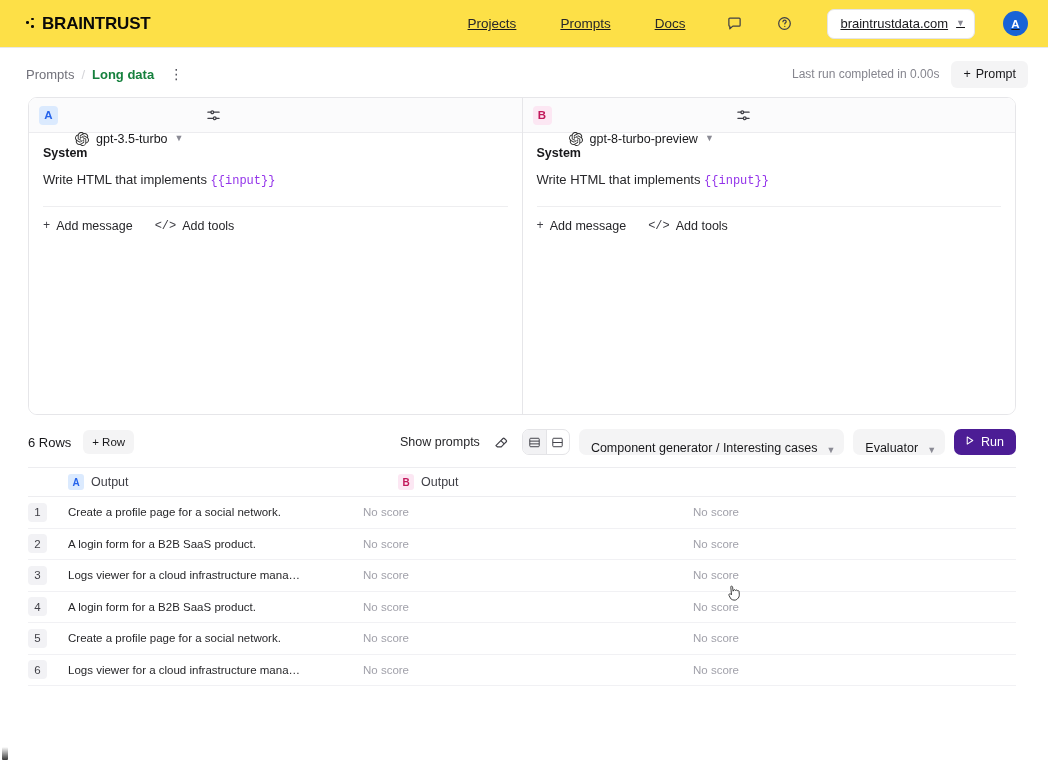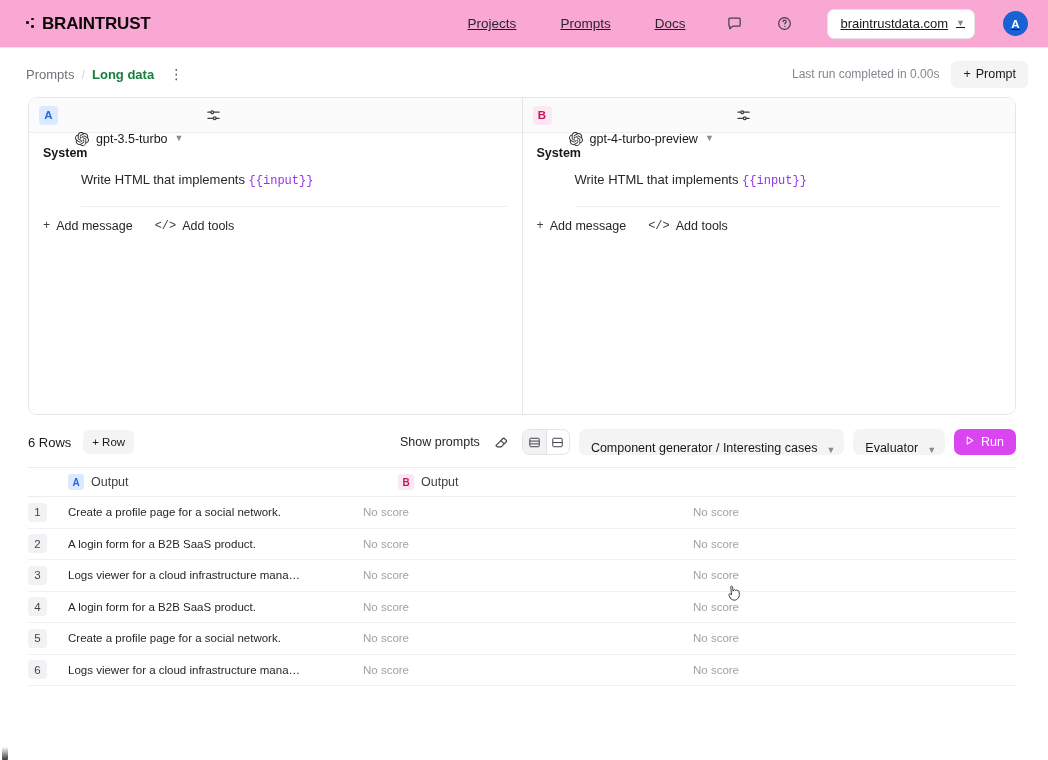--- a/index.html
+++ b/index.html
@@ -21,21 +21,21 @@
     background: #ffffff;
   }
 
   
   .topbar {
     height: 48px;
     border-bottom: 1px solid #e8e8ea;
     display: flex;
     align-items: center;
     padding: 0 20px 0 26px;
-    background: #f9a8d4;
+    background: #fde047;
   }
 
   .logo {
     display: flex;
     align-items: center;
     gap: 5px;
     font-weight: bold;
     font-size: 17px;
     letter-spacing: -0.2px;
     color: #0a0a0a;
@@ -228,21 +228,20 @@
     font-weight: bold;
     color: #18181b;
     margin-bottom: 11px;
   }
   .msg-text {
     font-size: 13px;
     color: #27272a;
     line-height: 1.45;
     padding-bottom: 16px;
     border-bottom: 1px solid #eeeef0;
-    margin-left: 38px;
   }
   .tpl-var {
     font-family: "Liberation Mono", monospace;
     font-size: 12px;
     color: #9333ea;
   }
 
   .card-actions {
     display: flex;
     align-items: center;
@@ -332,21 +331,21 @@
     font-size: 12.5px;
     color: #18181b;
     cursor: pointer;
     white-space: nowrap;
   }
 
   .btn-run {
     display: flex; align-items: center; gap: 5px;
     height: 26px;
     padding: 0 12px 0 9px;
-    background: #d946ef;
+    background: #4c1d95;
     border-radius: 7px;
     font-size: 12.5px;
     font-weight: 500;
     color: #fff;
     cursor: pointer;
   }
 
   
   .table {
     margin: 10px 32px 0 28px;
@@ -524,21 +523,21 @@
       </div>
     </div>
 
     <div class="card">
       <div class="card-head">
         <div class="vbadge b">B</div>
         <div class="model-select">
           <svg class="oai-icon" width="14" height="14" viewBox="0 0 24 24" fill="#2c2c2c">
             <path d="M22.28 9.82a5.98 5.98 0 0 0-.52-4.91 6.05 6.05 0 0 0-6.51-2.9A6.07 6.07 0 0 0 4.98 4.18a5.98 5.98 0 0 0-4 2.9 6.05 6.05 0 0 0 .75 7.1 5.98 5.98 0 0 0 .51 4.91 6.05 6.05 0 0 0 6.52 2.9A5.98 5.98 0 0 0 13.26 24a6.05 6.05 0 0 0 5.77-4.21 5.99 5.99 0 0 0 4-2.9 6.06 6.06 0 0 0-.75-7.07zm-9.02 12.6a4.48 4.48 0 0 1-2.88-1.04l.14-.08 4.78-2.76a.79.79 0 0 0 .39-.68v-6.74l2.02 1.17a.07.07 0 0 1 .04.05v5.58a4.5 4.5 0 0 1-4.49 4.5zM3.6 18.3a4.47 4.47 0 0 1-.54-3.01l.14.09 4.79 2.76a.77.77 0 0 0 .78 0l5.84-3.37v2.33a.08.08 0 0 1-.03.06L9.74 19.95a4.5 4.5 0 0 1-6.14-1.64zM2.34 7.9a4.49 4.49 0 0 1 2.35-1.97V11.6a.77.77 0 0 0 .38.67l5.82 3.36-2.02 1.17a.08.08 0 0 1-.07 0L4 14.01a4.5 4.5 0 0 1-1.65-6.12zm16.62 3.86-5.84-3.4L15.13 7.2a.08.08 0 0 1 .07 0l4.79 2.77a4.49 4.49 0 0 1-.68 8.1v-5.67a.8.8 0 0 0-.35-.64zm2.01-3.03-.14-.08-4.78-2.79a.78.78 0 0 0-.79 0L9.43 9.23V6.9a.07.07 0 0 1 .03-.06l4.79-2.76a4.49 4.49 0 0 1 6.67 4.65zM8.33 12.87 6.3 11.7a.08.08 0 0 1-.04-.06V6.07a4.49 4.49 0 0 1 7.37-3.45l-.14.08L8.71 5.46a.79.79 0 0 0-.39.68zm1.1-2.37 2.6-1.5 2.61 1.5v3l-2.6 1.5-2.61-1.5z"></path>
           </svg>
-          <span>gpt-4-turbo-preview</span>
+          <span>gpt-8-turbo-preview</span>
           <span class="caret">▼</span>
         </div>
         <div class="sliders-btn">
           <svg width="15" height="15" viewBox="0 0 16 16" fill="none" stroke="currentColor" stroke-width="1.3">
             <path d="M2 4.5h3.2M8.2 4.5H14M2 11h5.8M10.8 11H14" stroke-linecap="round"></path>
             <circle cx="6.7" cy="4.5" r="1.5"></circle>
             <circle cx="9.3" cy="11" r="1.5"></circle>
           </svg>
         </div>
       </div>

